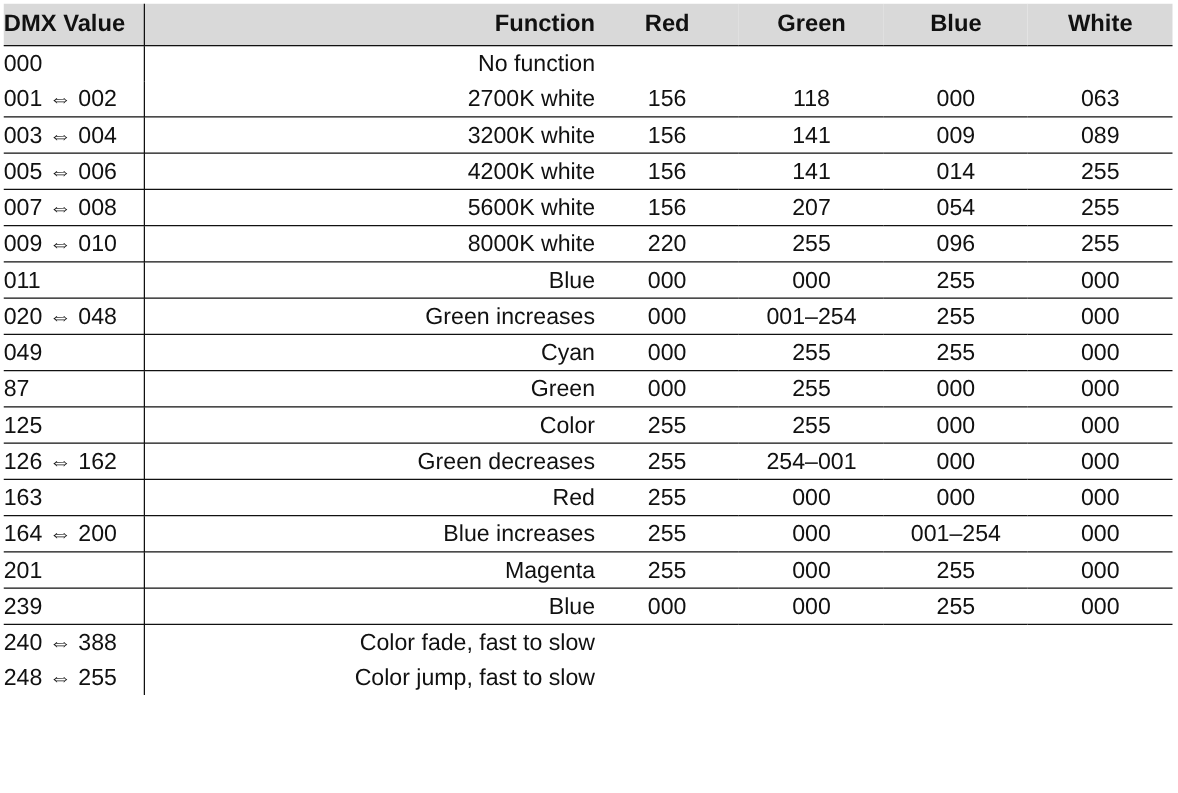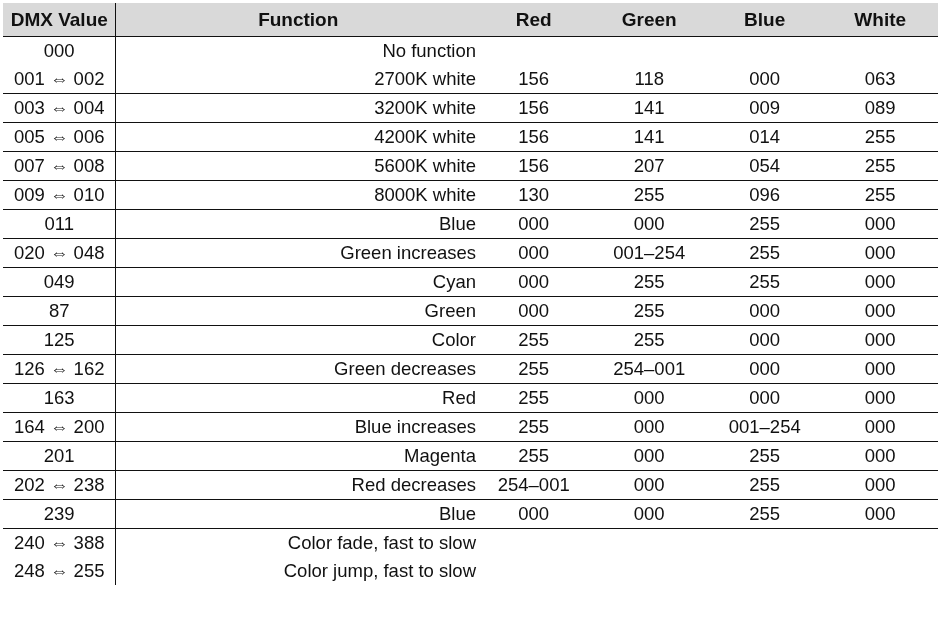--- a/index.html
+++ b/index.html
@@ -3,24 +3,24 @@
 <meta charset="utf-8">
 <style>
   html, body { margin: 0; padding: 0; background: #ffffff; }
   body { width: 942px; height: 634px; overflow: hidden; position: relative;
          font-family: "Liberation Sans", sans-serif; color: #111; }
   table.dmx { position: absolute; left: 3px; top: 3px; width: 935px;
               border-collapse: collapse; font-size: 18.5px; }
   table.dmx th { background: #d9d9d9; font-weight: bold; height: 33px;
                  border-bottom: 1.5px solid #111; padding: 0; font-size: 19px; }
   table.dmx td { height: 28px; padding: 0; line-height: 28px; white-space: nowrap; }
-  .c-dmx { width: 112px; text-align: center; border-right: 1.5px solid #111; }
+  .c-dmx { width: 112px; text-align: left; border-right: 1.5px solid #111; }
   .c-fn  { width: 354px; text-align: right; padding-left: 4px !important; }
   .c-num { width: 115px; text-align: center; }
-  th.c-fn { text-align: center; }
+  th.c-fn { text-align: right; }
   tr.sep td { border-bottom: 1.5px solid #111; }
 </style>
 </head>
 <body>
 
 <table class="dmx">
   <thead>
     <tr>
       <th class="c-dmx">DMX Value</th>
       <th class="c-fn">Function</th>
@@ -67,21 +67,21 @@
         <td class="c-dmx">007 ⇔ 008</td>
         <td class="c-fn">5600K white</td>
         <td class="c-num">156</td>
         <td class="c-num">207</td>
         <td class="c-num">054</td>
         <td class="c-num">255</td>
       </tr>
       <tr class="sep">
         <td class="c-dmx">009 ⇔ 010</td>
         <td class="c-fn">8000K white</td>
-        <td class="c-num">130</td>
+        <td class="c-num">220</td>
         <td class="c-num">255</td>
         <td class="c-num">096</td>
         <td class="c-num">255</td>
       </tr>
       <tr class="sep">
         <td class="c-dmx">011</td>
         <td class="c-fn">Blue</td>
         <td class="c-num">000</td>
         <td class="c-num">000</td>
         <td class="c-num">255</td>
@@ -145,28 +145,20 @@
       </tr>
       <tr class="sep">
         <td class="c-dmx">201</td>
         <td class="c-fn">Magenta</td>
         <td class="c-num">255</td>
         <td class="c-num">000</td>
         <td class="c-num">255</td>
         <td class="c-num">000</td>
       </tr>
       <tr class="sep">
-        <td class="c-dmx">202 ⇔ 238</td>
-        <td class="c-fn">Red decreases</td>
-        <td class="c-num">254–001</td>
-        <td class="c-num">000</td>
-        <td class="c-num">255</td>
-        <td class="c-num">000</td>
-      </tr>
-      <tr class="sep">
         <td class="c-dmx">239</td>
         <td class="c-fn">Blue</td>
         <td class="c-num">000</td>
         <td class="c-num">000</td>
         <td class="c-num">255</td>
         <td class="c-num">000</td>
       </tr>
       <tr>
         <td class="c-dmx">240 ⇔ 388</td>
         <td class="c-fn">Color fade, fast to slow</td>

